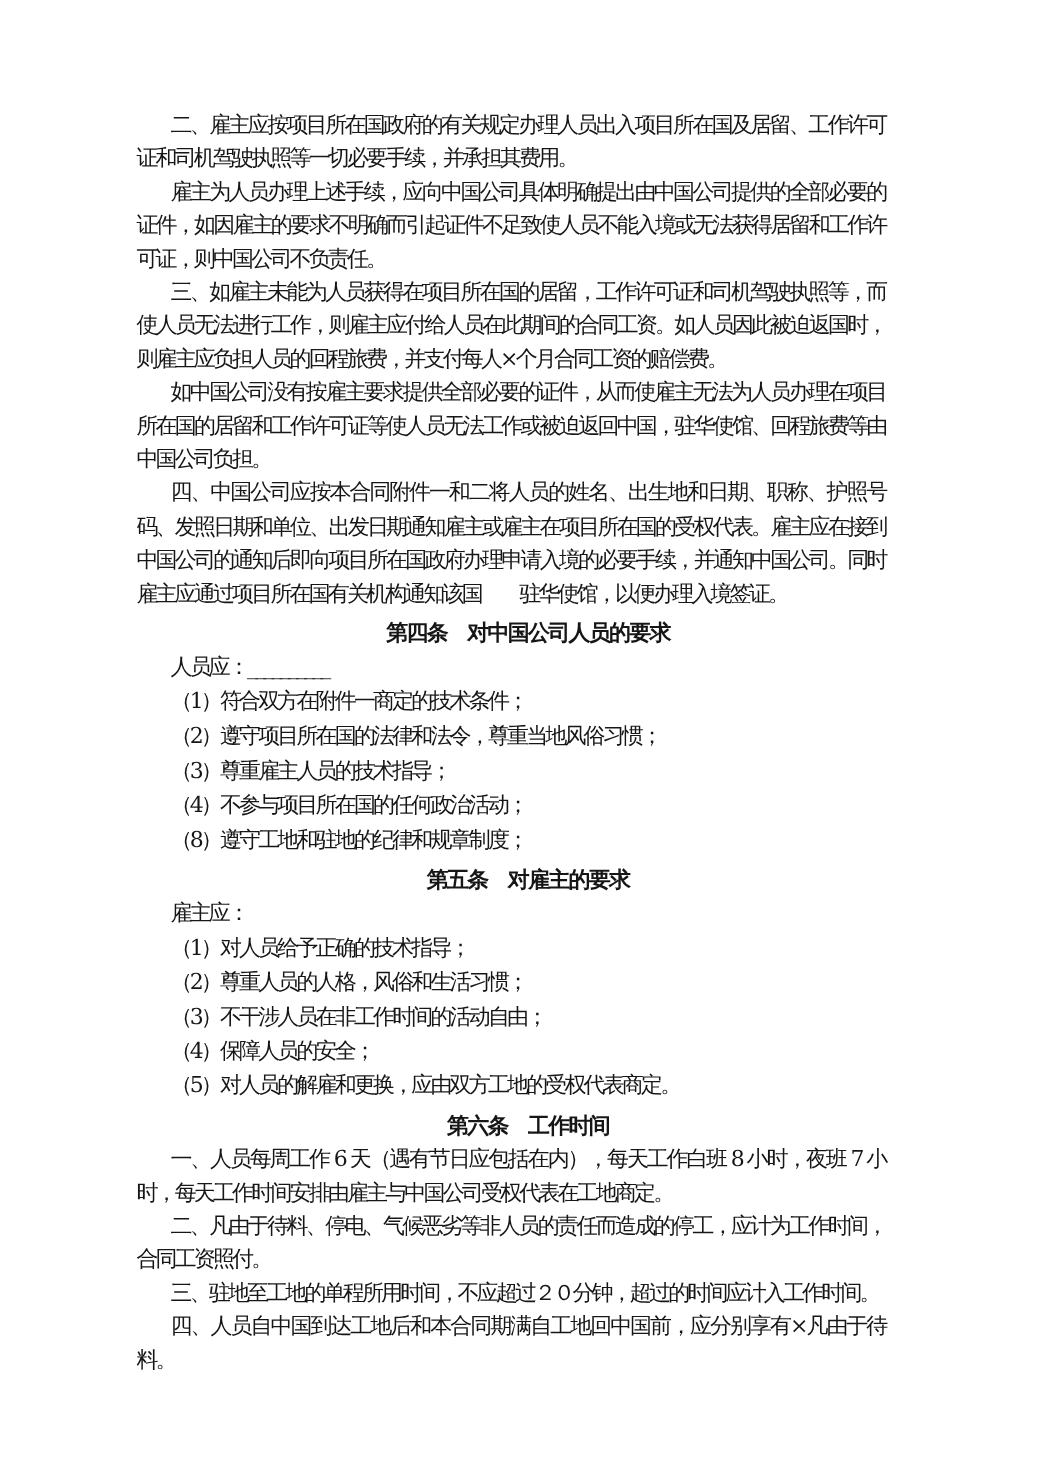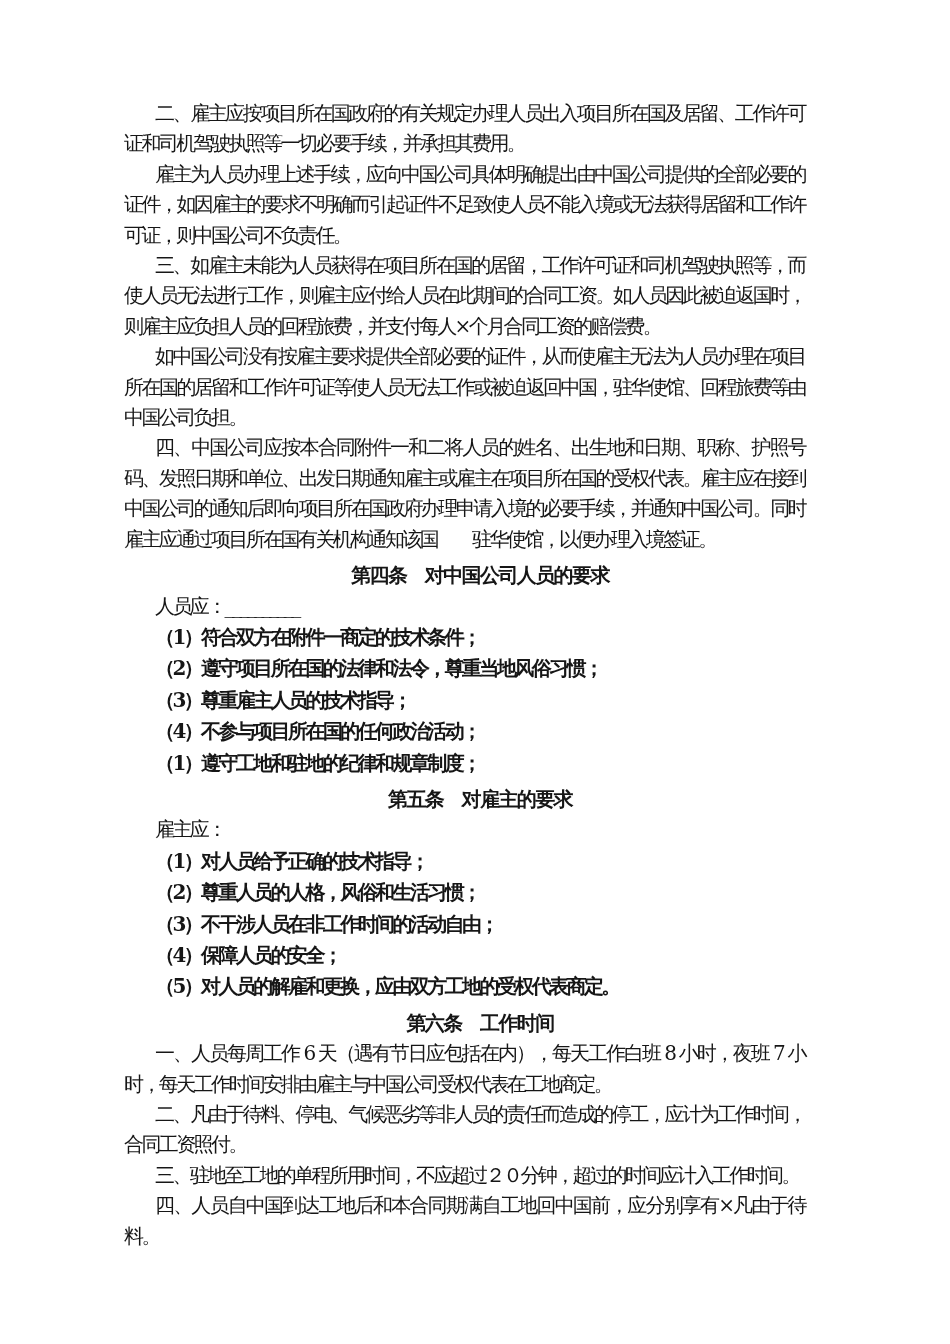--- a/index.html
+++ b/index.html
@@ -35,39 +35,38 @@
     font-family: "DejaVu Sans", "Liberation Sans", sans-serif;
     font-weight: bold;
     letter-spacing: -1.6px;
     text-align: center;
     margin-top: 6px;
   }
   .blk.item {
     margin-top: 1px;
     margin-bottom: 1px;
     text-align: left;
-    font-weight: bold;
   }
 </style>
 </head>
 <body>
 
 <main class="page">
     <p class="blk body">二、雇主应按项目所在国政府的有关规定办理人员出入项目所在国及居留、工作许可证和司机驾驶执照等一切必要手续，并承担其费用。</p>
     <p class="blk body">雇主为人员办理上述手续，应向中国公司具体明确提出由中国公司提供的全部必要的证件，如因雇主的要求不明确而引起证件不足致使人员不能入境或无法获得居留和工作许可证，则中国公司不负责任。</p>
     <p class="blk body">三、如雇主未能为人员获得在项目所在国的居留，工作许可证和司机驾驶执照等，而使人员无法进行工作，则雇主应付给人员在此期间的合同工资。如人员因此被迫返国时，则雇主应负担人员的回程旅费，并支付每人×个月合同工资的赔偿费。</p>
     <p class="blk body">如中国公司没有按雇主要求提供全部必要的证件，从而使雇主无法为人员办理在项目所在国的居留和工作许可证等使人员无法工作或被迫返回中国，驻华使馆、回程旅费等由中国公司负担。</p>
     <p class="blk body">四、中国公司应按本合同附件一和二将人员的姓名、出生地和日期、职称、护照号码、发照日期和单位、出发日期通知雇主或雇主在项目所在国的受权代表。雇主应在接到中国公司的通知后即向项目所在国政府办理申请入境的必要手续，并通知中国公司。同时雇主应通过项目所在国有关机构通知该国　　驻华使馆，以便办理入境签证。</p>
     <p class="blk heading">第四条　对中国公司人员的要求</p>
     <p class="blk body">人员应：__________</p>
     <p class="blk item">（1）符合双方在附件一商定的技术条件；</p>
     <p class="blk item">（2）遵守项目所在国的法律和法令，尊重当地风俗习惯；</p>
     <p class="blk item">（3）尊重雇主人员的技术指导；</p>
     <p class="blk item">（4）不参与项目所在国的任何政治活动；</p>
-    <p class="blk item">（1）遵守工地和驻地的纪律和规章制度；</p>
+    <p class="blk item">（8）遵守工地和驻地的纪律和规章制度；</p>
     <p class="blk heading">第五条　对雇主的要求</p>
     <p class="blk body">雇主应：</p>
     <p class="blk item">（1）对人员给予正确的技术指导；</p>
     <p class="blk item">（2）尊重人员的人格，风俗和生活习惯；</p>
     <p class="blk item">（3）不干涉人员在非工作时间的活动自由；</p>
     <p class="blk item">（4）保障人员的安全；</p>
     <p class="blk item">（5）对人员的解雇和更换，应由双方工地的受权代表商定。</p>
     <p class="blk heading">第六条　工作时间</p>
     <p class="blk body">一、人员每周工作 6 天（遇有节日应包括在内），每天工作白班 8 小时，夜班 7 小时，每天工作时间安排由雇主与中国公司受权代表在工地商定。</p>
     <p class="blk body">二、凡由于待料、停电、气候恶劣等非人员的责任而造成的停工，应计为工作时间，合同工资照付。</p>

